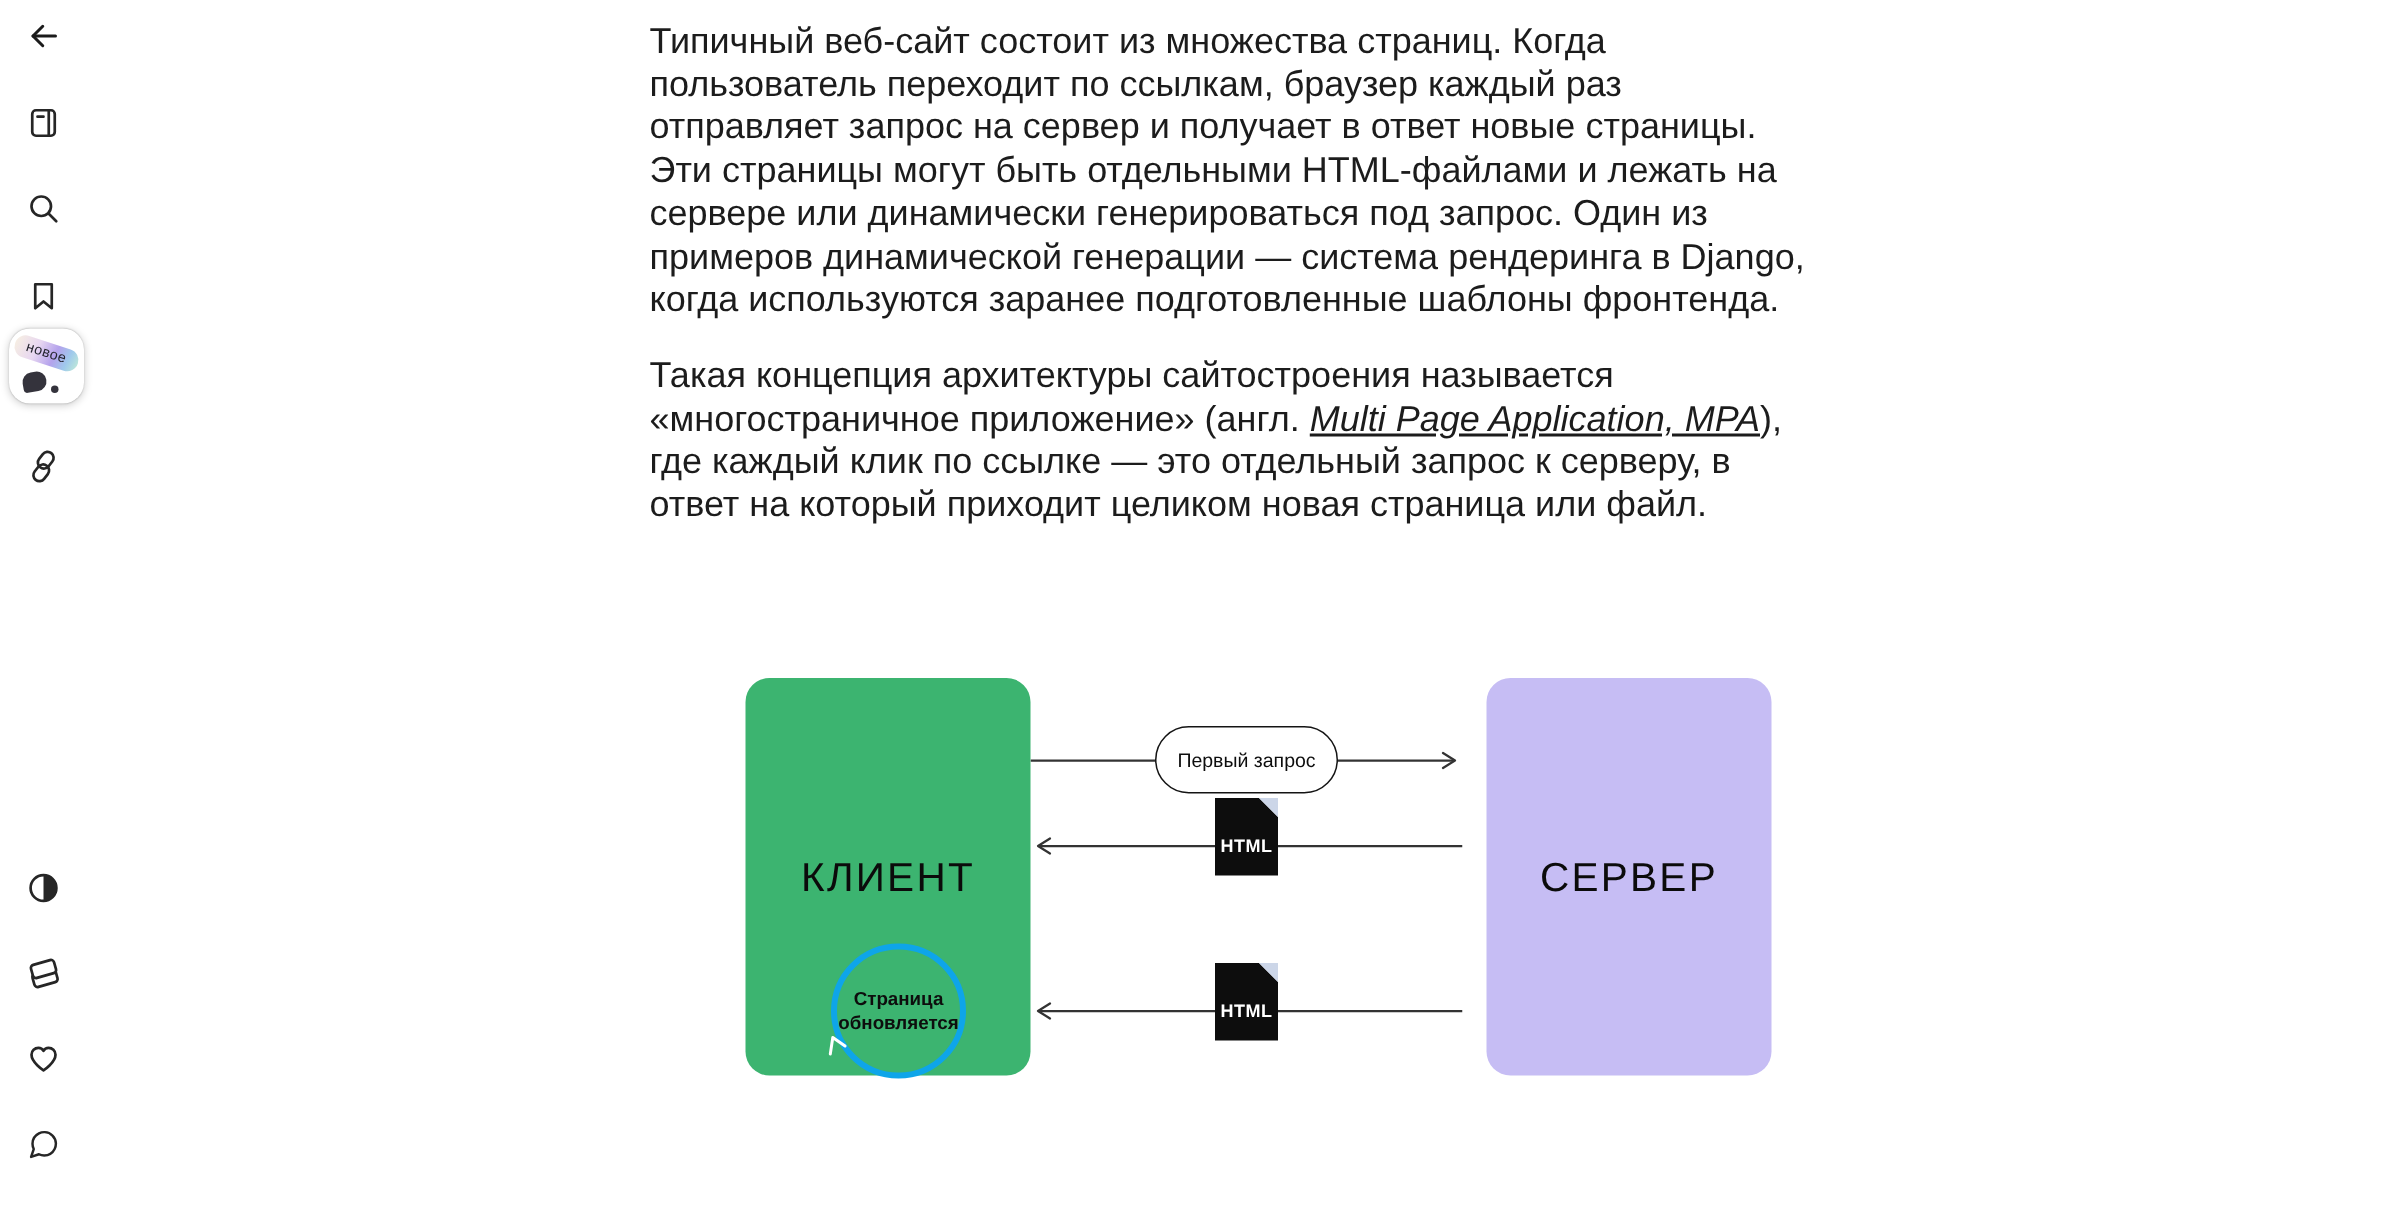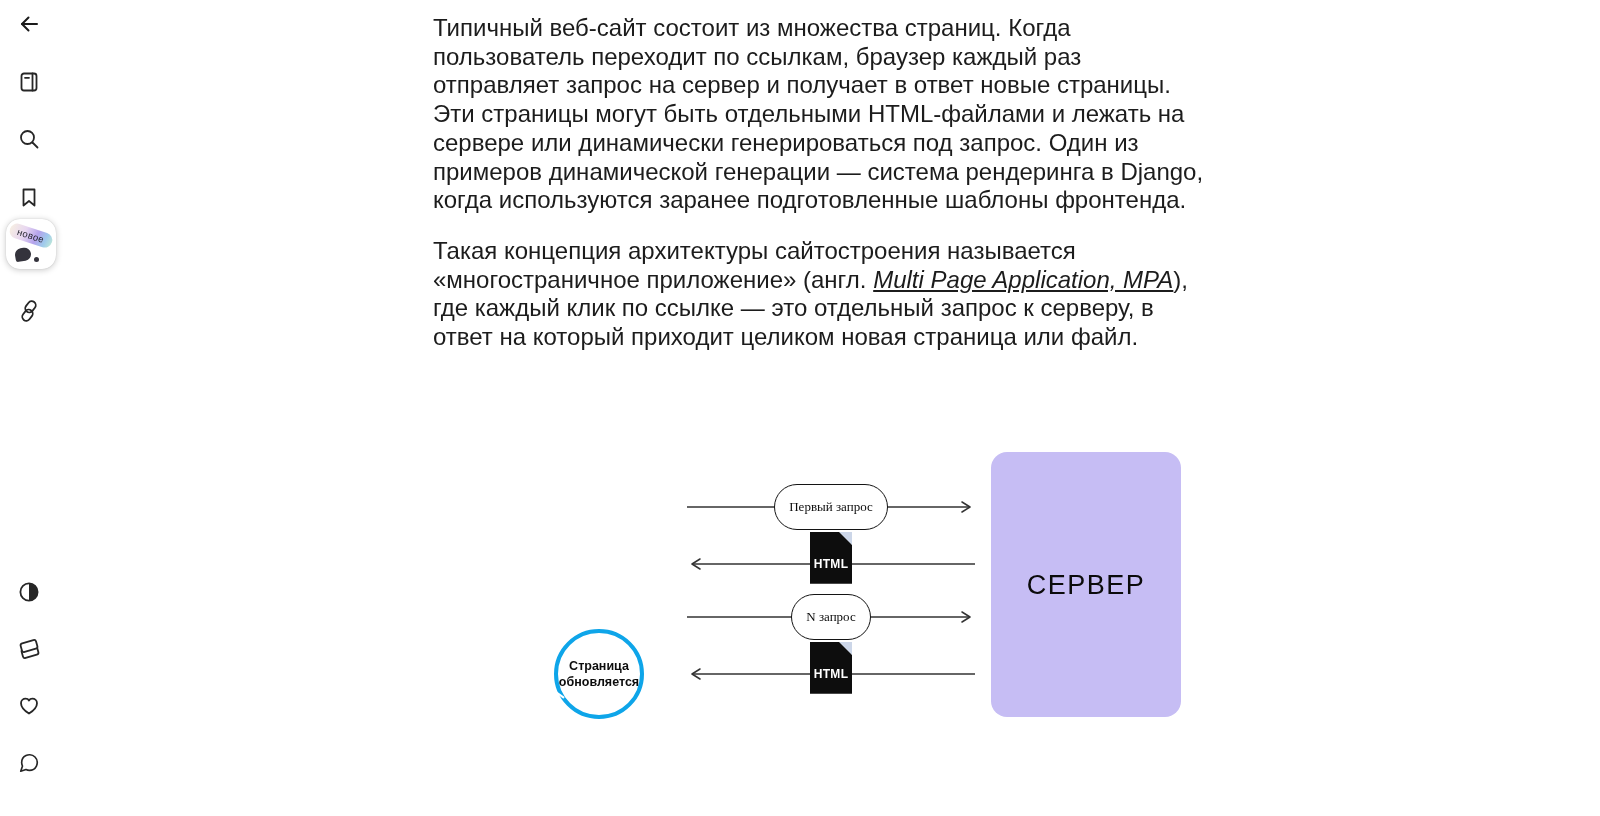--- a/index.html
+++ b/index.html
@@ -73,21 +73,20 @@
   .drow .wire { position: absolute; left: 0; top: 50%; transform: translateY(-50%); }
   .drow-1 { top: 40px;  height: 30px; }
   .drow-2 { top: 86px;  height: 52px; }
   .drow-3 { top: 150px; height: 30px; }
   .drow-4 { top: 196px; height: 52px; }
 
   .pill-label {
     position: relative; z-index: 1; background: #fff; border: 1.5px solid #141414;
     border-radius: 999px; padding: 14px 14px; font-size: 13px; color: #0d0d0d;
     white-space: nowrap;
-    font-family: Liberation Serif, serif;
   }
 
   .file { position: relative; z-index: 1; width: 42px; height: 64px; }
   .file-body {
     position: absolute; inset: 0; background: var(--file-bg, #0d0d0d);
     clip-path: polygon(0 0, 29px 0, 42px 13px, 42px 52px, 0 52px);
     display: flex; align-items: center; justify-content: center;
   }
   .file-fold {
     position: absolute; top: 0; right: 0; width: 13px; height: 13px;
@@ -187,20 +186,23 @@
 </aside>
 
 <main class="content">
 
   <p><span>Типичный веб-сайт состоит из множества страниц. Когда пользователь переходит по ссылкам, браузер каждый раз отправляет запрос на сервер и получает в ответ новые страницы. Эти страницы могут быть отдельными HTML-файлами и лежать на сервере или динамически генерироваться под запрос. Один из примеров динамической генерации — система рендеринга в Django, когда используются заранее подготовленные шаблоны фронтенда.</span></p>
 
   <p><span>Такая концепция архитектуры сайтостроения называется «многостраничное приложение» (англ. </span><em>Multi Page Application, MPA</em><span>), где каждый клик по ссылке — это отдельный запрос к серверу, в ответ на который приходит целиком новая страница или файл.</span></p>
 
   <div class="diagram">
 
+    <div class="box client">
+      <div class="box-label">КЛИЕНТ</div>
+    </div>
 
     <div class="box server">
       <div class="box-label">СЕРВЕР</div>
     </div>
 
     <div class="drow drow-1">
       <svg class="wire" width="288" height="14">
         <path d="M0 7H282" stroke="#333" stroke-width="1.5" fill="none"></path>
         <path d="M275 2l8 5-8 5" stroke="#333" stroke-width="1.5" fill="none" stroke-linecap="round" stroke-linejoin="round"></path>
       </svg>
@@ -213,27 +215,20 @@
         <path d="M13 2L5 7l8 5" stroke="#333" stroke-width="1.5" fill="none" stroke-linecap="round" stroke-linejoin="round"></path>
       </svg>
       <span class="file">
         <span class="file-body">
             <span class="file-label">HTML</span>
           </span>
         <span class="file-fold"></span>
       </span>
     </div>
 
-    <div class="drow drow-3">
-      <svg class="wire" width="288" height="14">
-        <path d="M0 7H282" stroke="#333" stroke-width="1.5" fill="none"></path>
-        <path d="M275 2l8 5-8 5" stroke="#333" stroke-width="1.5" fill="none" stroke-linecap="round" stroke-linejoin="round"></path>
-      </svg>
-      <span class="pill-label">N запрос</span>
-    </div>
 
     <div class="drow drow-4">
       <svg class="wire" width="288" height="14">
         <path d="M6 7H288" stroke="#333" stroke-width="1.5" fill="none"></path>
         <path d="M13 2L5 7l8 5" stroke="#333" stroke-width="1.5" fill="none" stroke-linecap="round" stroke-linejoin="round"></path>
       </svg>
       <span class="file">
         <span class="file-body">
             <span class="file-label">HTML</span>
           </span>

